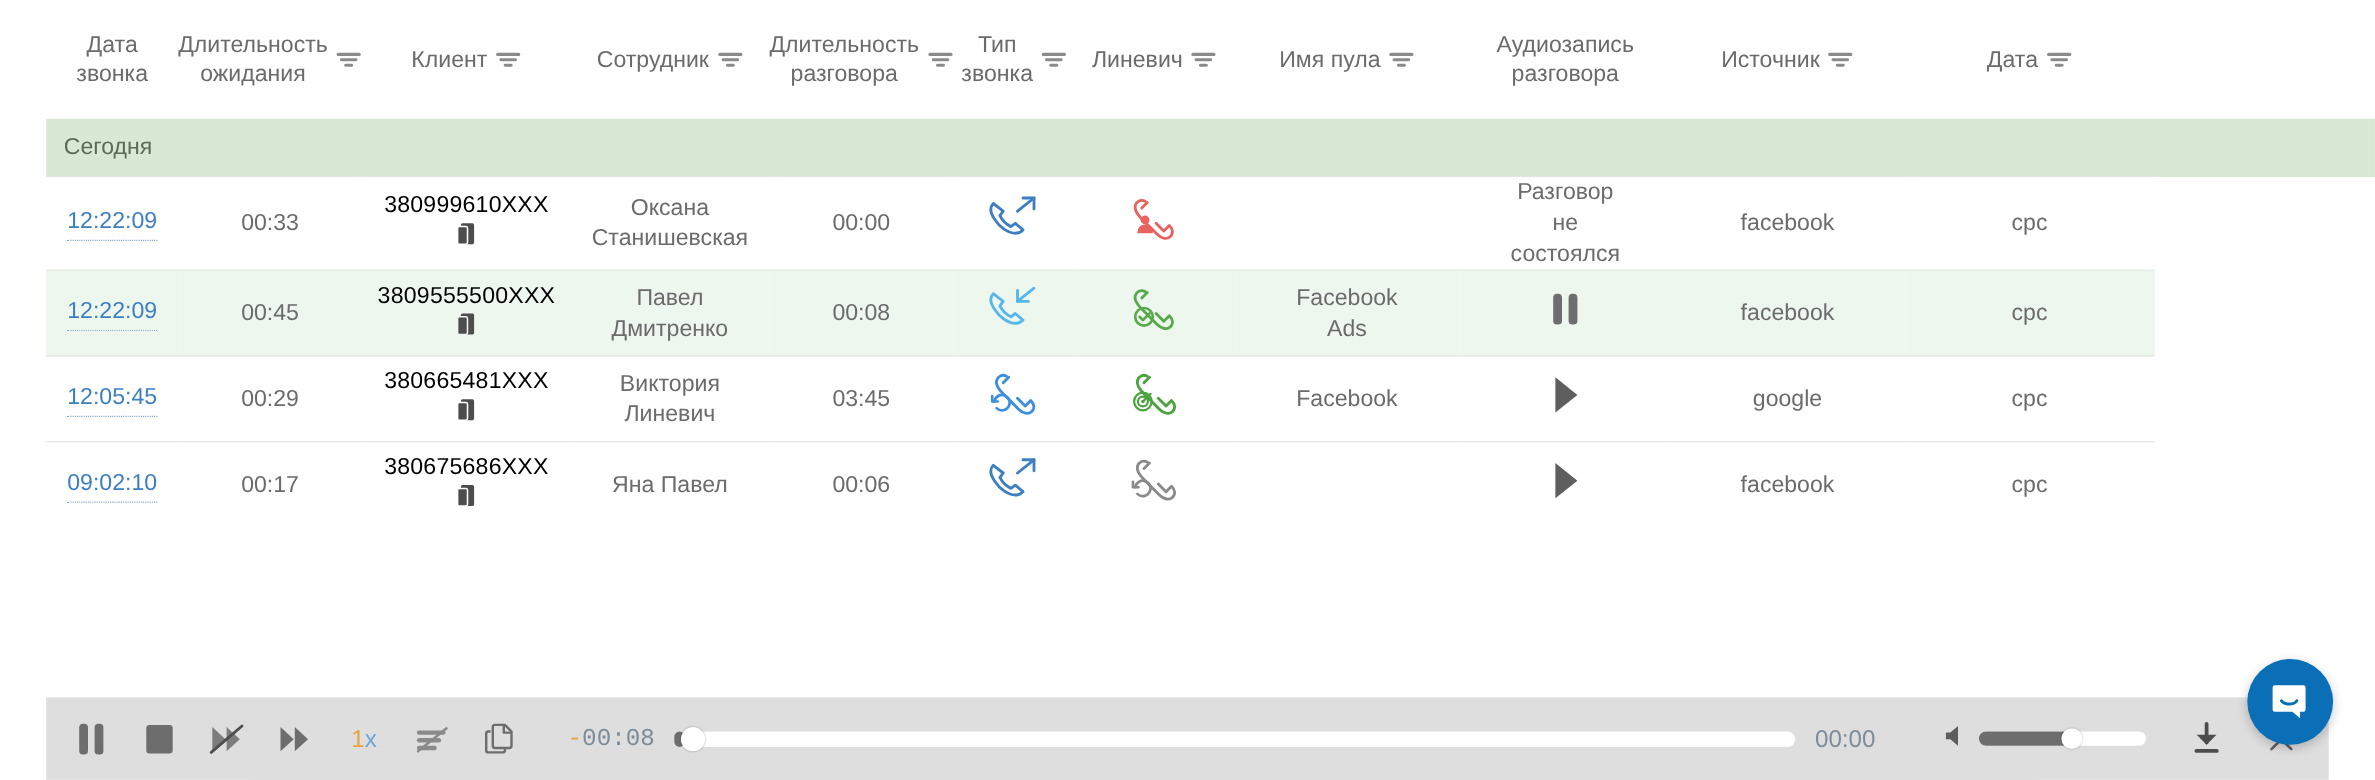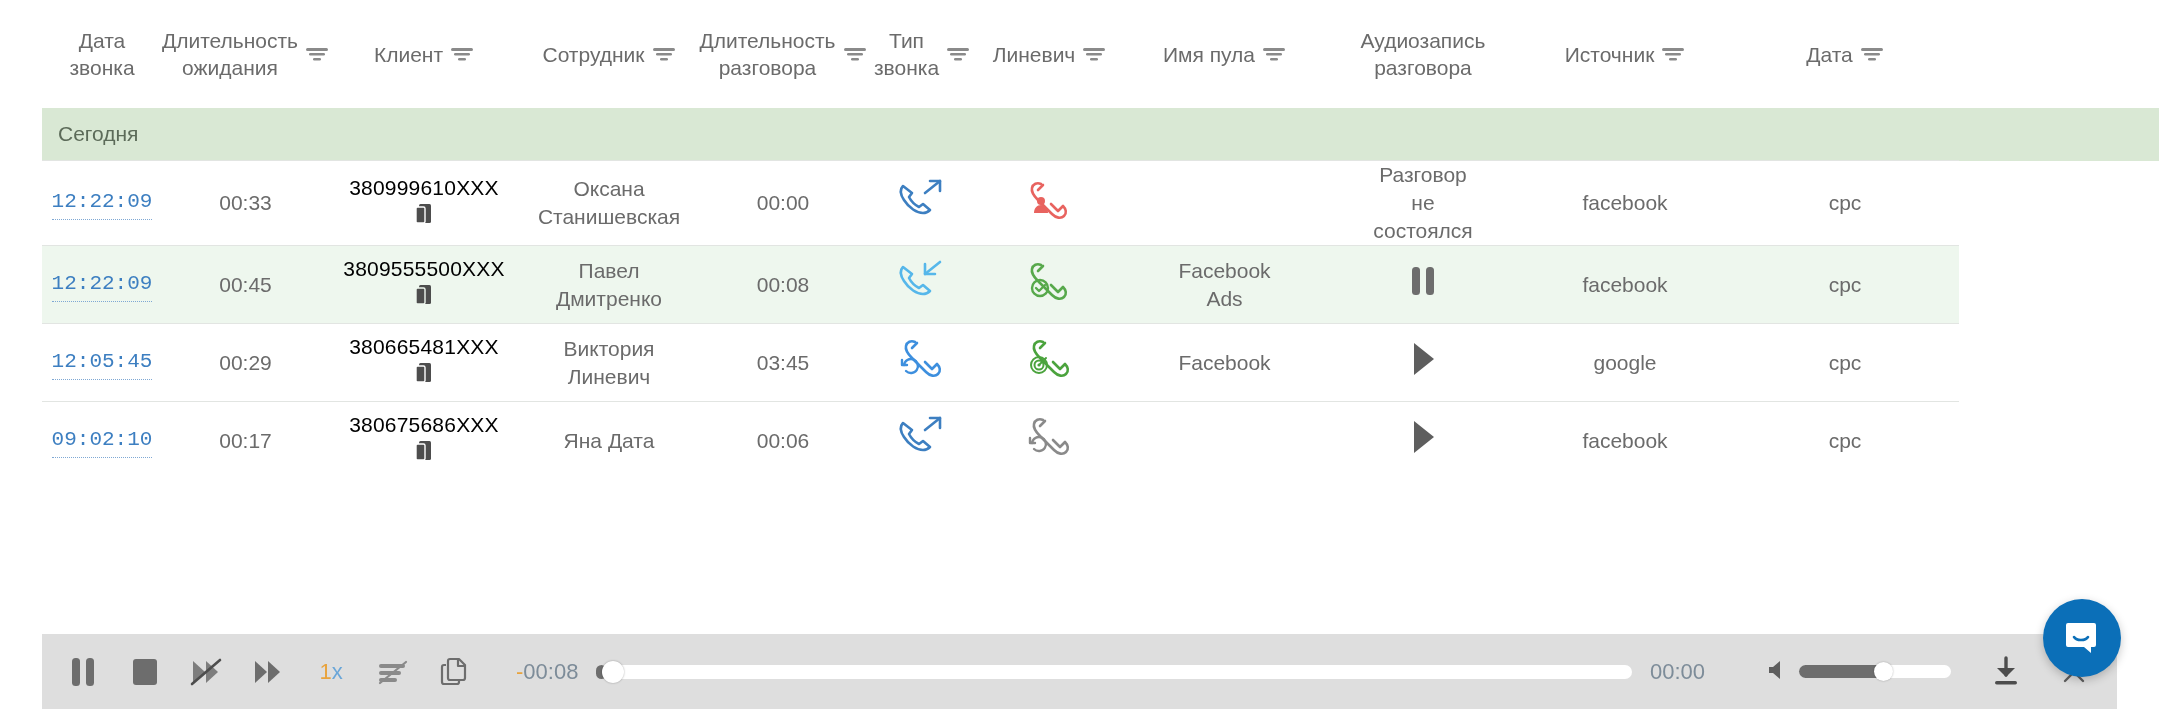--- a/index.html
+++ b/index.html
@@ -68,21 +68,20 @@
   tr.row{height:78px;}
   tr.row.alt td{background:#eef7ee;}
   tr.row td.spacer{background:#fff;border-top:none;}
 
   .time-link{
     color:#3d7fc1;
     border-bottom:1px dotted #7fa8d4;
     padding-bottom:3px;
     cursor:pointer;
     display:inline-block;
-    font-family:Liberation Mono, monospace;
   }
   .phone{
     color:#000000;
     display:block;
     line-height:27px;
     cursor:pointer;
     letter-spacing:.2px;
   }
   .copy-wrap{display:block;margin-top:1px;}
   .two-line{white-space:pre-line;}
@@ -103,20 +102,21 @@
     cursor:pointer;
   }
   .ctrl-group{display:flex;align-items:center;gap:0;}
   .ctrl-group > *{width:62px;display:flex;align-items:center;justify-content:center;}
   .rate{font-size:22px;letter-spacing:0px;}
   .rate .n{color:#e8a33d;}
   .rate .x{color:#6aa6d8;}
   .time-left{
     font-size:22px;margin-left:30px;margin-right:18px;
     white-space:nowrap;
+    font-family:Liberation Mono, monospace;
   }
   .time-left .neg{color:#e8a33d;}
   .time-left .val{color:#7d8c99;}
   .time-right{font-size:22px;color:#7d8c99;margin-left:18px;margin-right:10px;white-space:nowrap;}
   .seek{
     position:relative;flex:1;height:14px;
     background:#ffffff;border-radius:7px;
     min-width:50px;cursor:pointer;
   }
   .seek .fill{position:absolute;left:0;top:0;bottom:0;width:14px;background:#6d6d6d;border-radius:7px;}
@@ -437,21 +437,21 @@
         <td>00:17</td>
         <td>
           <span class="phone">380675686XXX</span>
           <span class="copy-wrap">
             <svg width="20" height="24" viewBox="0 0 20 24">
                 <rect x="5" y="2" width="12" height="19" rx="1.5" fill="#4d4d4d"></rect>
                 <rect x="2" y="5" width="9" height="16" rx="1.5" fill="#4d4d4d" stroke="#ffffff" stroke-width="1.4"></rect>
               </svg>
           </span>
         </td>
-        <td class="two-line">Яна Дата</td>
+        <td class="two-line">Яна Павел</td>
         <td>00:06</td>
         <td>
           <svg width="58" height="50" viewBox="0 0 58 50">
             <path d="M10 11c-3 3-3 8 1 14 5 8 13 13 19 13 3 0 5-1 7-3l-7-6-4 3c-4-2-8-6-10-10l3-4z" fill="none" stroke="#3d7fc1" stroke-width="2.6" stroke-linejoin="round"></path>
             <path d="M32 18L47 6" fill="none" stroke="#3d7fc1" stroke-width="2.6" stroke-linecap="round"></path>
             <path d="M37 6h10v10" fill="none" stroke="#3d7fc1" stroke-width="2.6" stroke-linecap="round" stroke-linejoin="round"></path>
           </svg>
         </td>
         <td>
           <svg width="58" height="50" viewBox="0 0 58 50">

